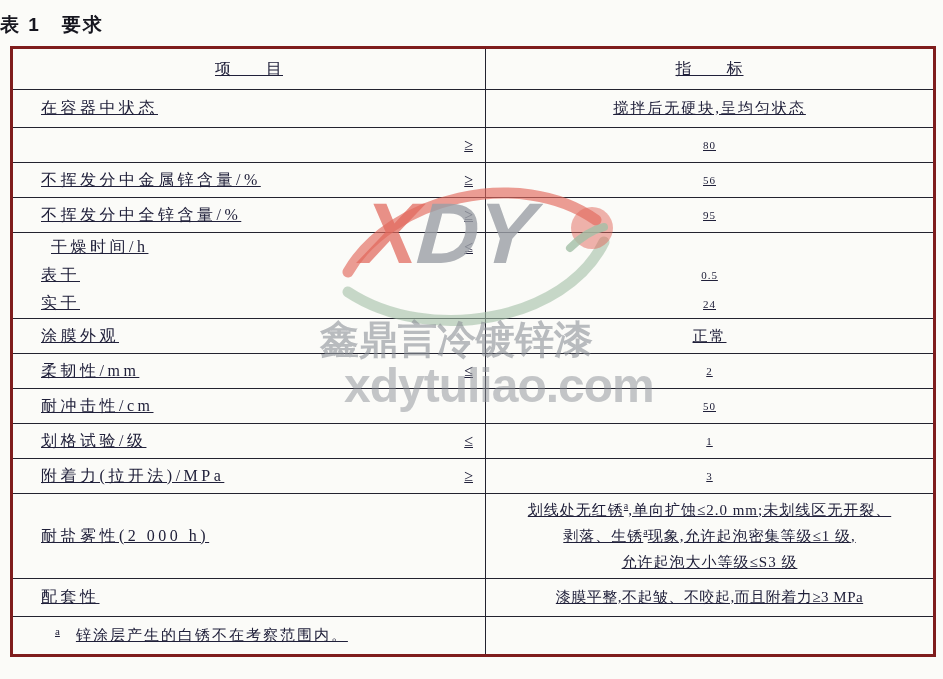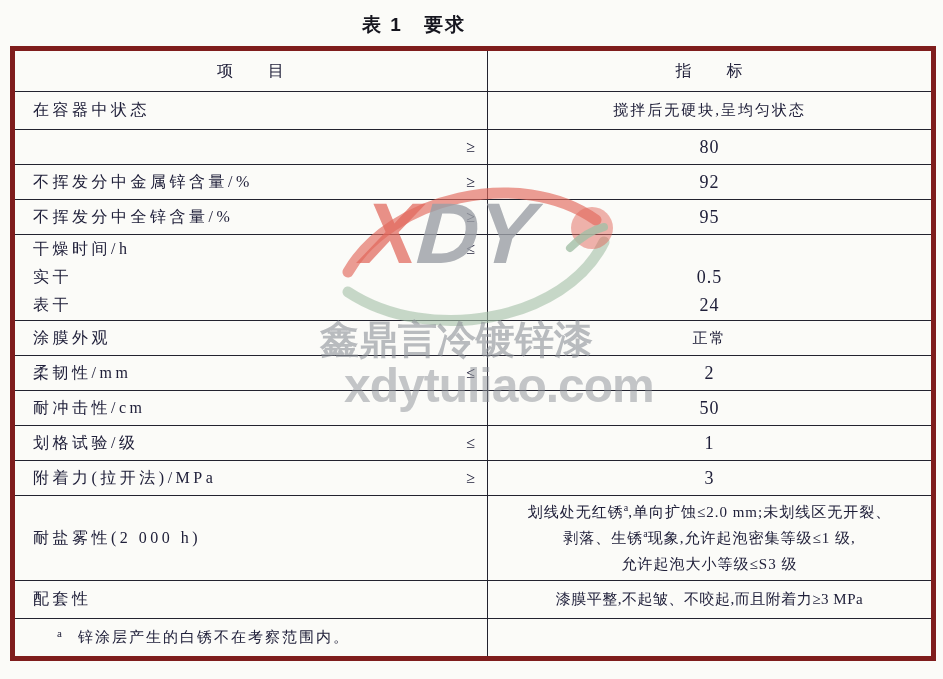--- a/index.html
+++ b/index.html
@@ -7,43 +7,43 @@
     --wm-red:#e2685c; --wm-grey:#9b9fa6; --wm-green:#a3bfa6; --wm-text:#8d9198;
   }
   *{box-sizing:border-box;}
   html,body{margin:0;padding:0;}
   body{
     width:943px;height:679px;position:relative;overflow:hidden;
     background:#fbfbf8;color:var(--ink);
     font-family:"Liberation Serif", serif;
   }
   .page-title{
-    position:absolute;top:12px;left:0;width:828px;text-align:center;
+    position:absolute;top:12px;left:0;width:828px;
     font-family:"Liberation Sans", sans-serif;font-weight:bold;
     font-size:19px;letter-spacing:2px;color:#16161f;
   }
   .tbl{
     position:absolute;top:46px;left:10px;width:926px;
-    border:5px solid #7f1d1d;background:transparent;
+    border:3px solid #7f1d1d;background:transparent;text-decoration:underline;
   }
   .tr{display:flex;border-top:1px solid var(--border);}
   .tr.first{border-top:none;}
   .td-item{
     width:473px;border-right:1px solid var(--border);
-    display:flex;align-items:center;padding-left:18px;
+    display:flex;align-items:center;padding-left:28px;
   }
   .td-val{flex:1;display:flex;align-items:center;justify-content:center;text-align:left;}
   .th{justify-content:center;padding-left:0;font-size:17px;letter-spacing:2px;}
   .item-label{font-size:16px;letter-spacing:3.5px;}
   .item-symbol{margin-left:auto;padding-right:12px;font-size:16px;letter-spacing:0;}
   .val-text{font-size:15px;letter-spacing:2px;}
-  .val-num{font-size:18px;letter-spacing:1px;}
+  .val-num{font-size:11px;letter-spacing:1px;}
   .col{flex-direction:column;align-items:stretch;justify-content:center;}
   .line{height:29px;display:flex;align-items:center;}
-  .line.flex{display:flex;}
+  .line.flex{display:flex;margin-left:10px;}
   .line.center{justify-content:center;}
   .salt-line{height:26px;display:flex;align-items:center;justify-content:center;
     font-size:15px;letter-spacing:1px;}
   .sup{font-size:10px;vertical-align:super;position:relative;top:-5px;letter-spacing:0;}
   .match-val{font-size:15px;letter-spacing:0.5px;}
   .footnote-cell{padding-left:42px;}
   .footnote-marker{font-size:11px;position:relative;top:-5px;margin-right:16px;}
   .footnote-text{font-size:15px;letter-spacing:2px;}
   
   .wm{position:absolute;left:0;top:0;width:943px;height:679px;pointer-events:none;}
@@ -100,45 +100,45 @@
       <span class="val-num">80</span>
     </div>
   </div>
 
   <div class="tr" style="height:35px">
     <div class="td-item">
       <span class="item-label">不挥发分中金属锌含量/%</span>
       <span class="item-symbol">≥</span>
     </div>
     <div class="td-val">
-      <span class="val-num">92</span>
+      <span class="val-num">56</span>
     </div>
   </div>
 
   <div class="tr" style="height:35px">
     <div class="td-item">
       <span class="item-label">不挥发分中全锌含量/%</span>
       <span class="item-symbol">≥</span>
     </div>
     <div class="td-val">
       <span class="val-num">95</span>
     </div>
   </div>
 
   <div class="tr" style="height:86px">
     <div class="td-item col">
       <div class="line flex">
         <span class="item-label">干燥时间/h</span>
         <span class="item-symbol">≤</span>
       </div>
       <div class="line">
+        <span class="item-label">表干</span>
+      </div>
+      <div class="line">
         <span class="item-label">实干</span>
-      </div>
-      <div class="line">
-        <span class="item-label">表干</span>
       </div>
     </div>
     <div class="td-val col">
       <div class="line center"></div>
       <div class="line center">
         <span class="val-num">0.5</span>
       </div>
       <div class="line center">
         <span class="val-num">24</span>
       </div>

